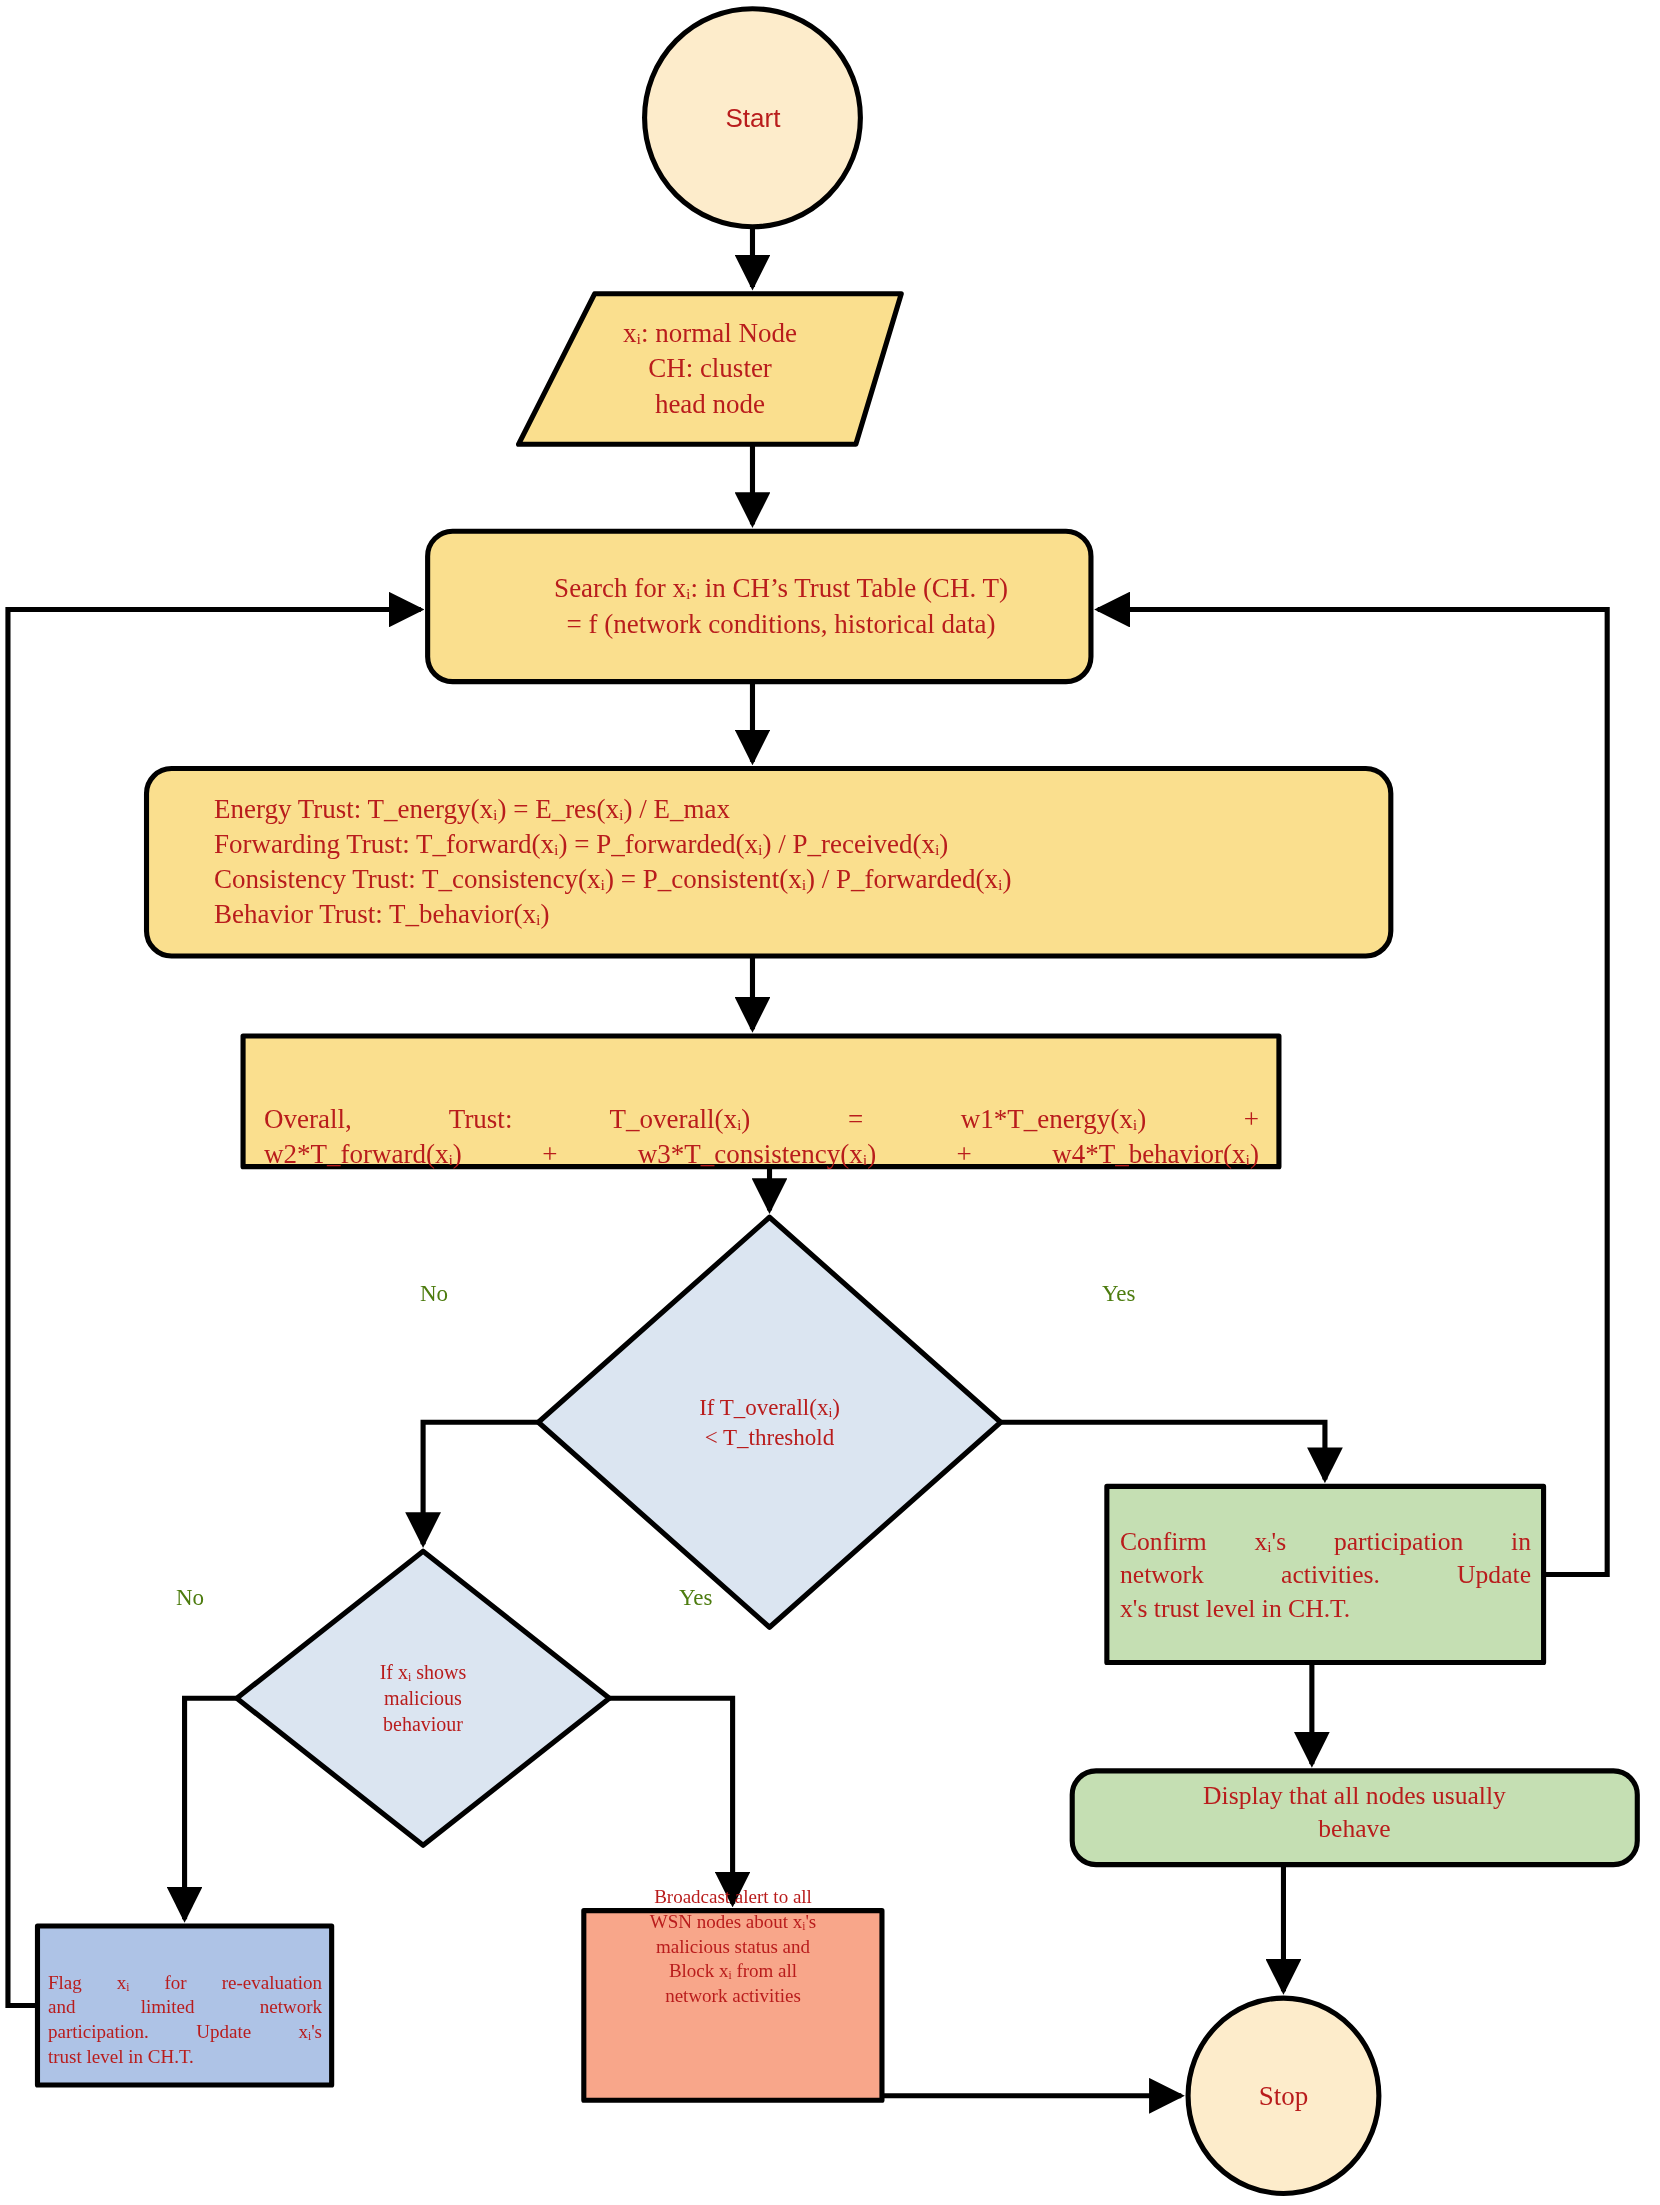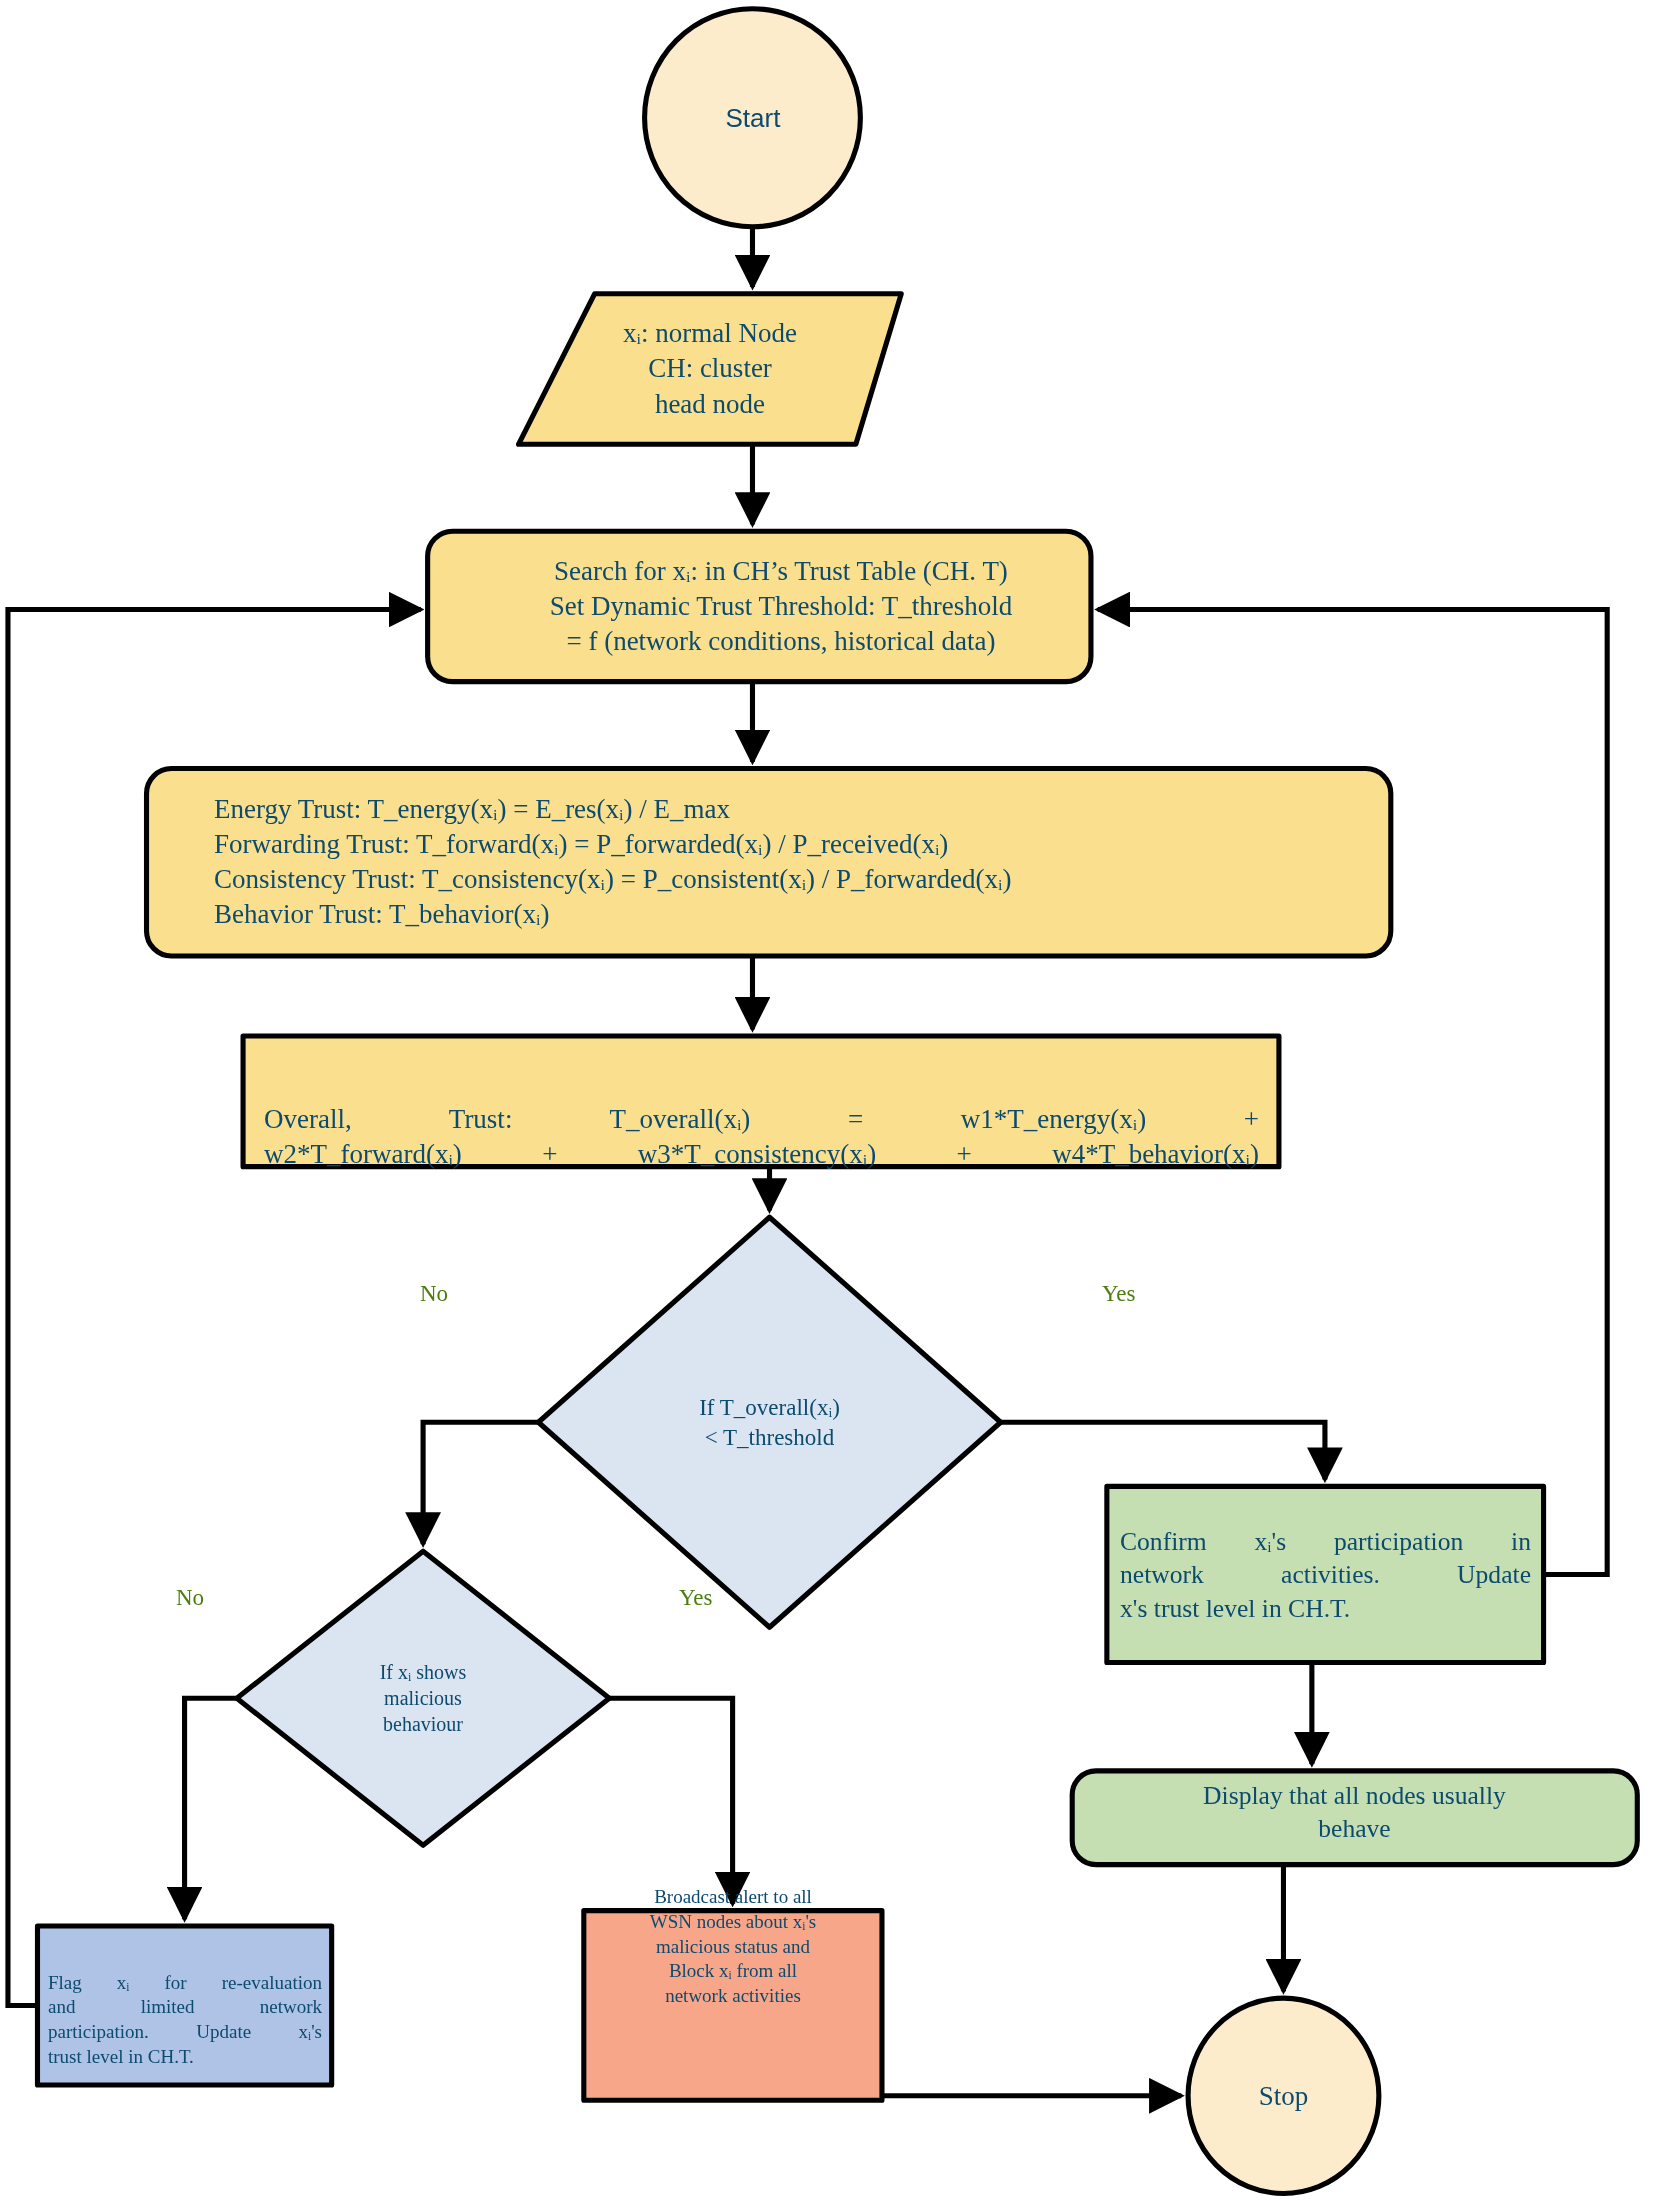--- a/index.html
+++ b/index.html
@@ -1,19 +1,19 @@
 <!DOCTYPE html>
 <html style="font-size:9px"><head>
 <meta charset="utf-8">
 <style>
   html,body{margin:0;padding:0;background:#ffffff;}
   body{font-family:"Liberation Serif", serif;}
   #stage{position:relative;width:1660px;height:2205px;background:#fff;overflow:hidden;}
   svg.flow{position:absolute;left:0;top:0;width:1660px;height:2205px;}
-  .nodeText{position:absolute;color:#0c4a6e;font-family:"Liberation Serif", serif;
+  .nodeText{position:absolute;color:#b91c1c;font-family:"Liberation Serif", serif;
             display:flex;align-items:center;justify-content:center;
             text-align:center;line-height:1.30;pointer-events:none;}
   .just{text-align:justify;text-align-last:justify;display:block;}
   .leftal{text-align:left;text-align-last:left;display:block;}
   .edgeLbl{position:absolute;font-family:"Liberation Serif", serif;font-size:23px;color:#4d7c0f;}
 </style>
 </head>
 <body>
 
 <div id="stage">
@@ -91,21 +91,20 @@
     <div>
       <div><span>xᵢ: normal Node</span></div>
       <div><span>CH: cluster</span></div>
       <div><span>head node</span></div>
     </div>
   </div>
 
   <div class="nodeText" style="left:455px; top:534px; width:652px; height:145px; font-size:27px;">
     <div>
       <div><span>Search for xᵢ: in CH’s Trust Table (CH. T)</span></div>
-      <div><span>Set Dynamic Trust Threshold: T_threshold</span></div>
       <div><span>= f (network conditions, historical data)</span></div>
     </div>
   </div>
 
   <div class="nodeText" style="left:170px; top:777px; width:1199px; height:170px; font-size:27px;
               justify-content:flex-start;margin-left:44px;">
     <div class="leftal">
       <div><span>Energy Trust: T_energy(xᵢ) = E_res(xᵢ) / E_max</span></div>
       <div><span>Forwarding Trust: T_forward(xᵢ) = P_forwarded(xᵢ) / P_received(xᵢ)</span></div>
       <div><span>Consistency Trust: T_consistency(xᵢ) = P_consistent(xᵢ) / P_forwarded(xᵢ)</span></div>

